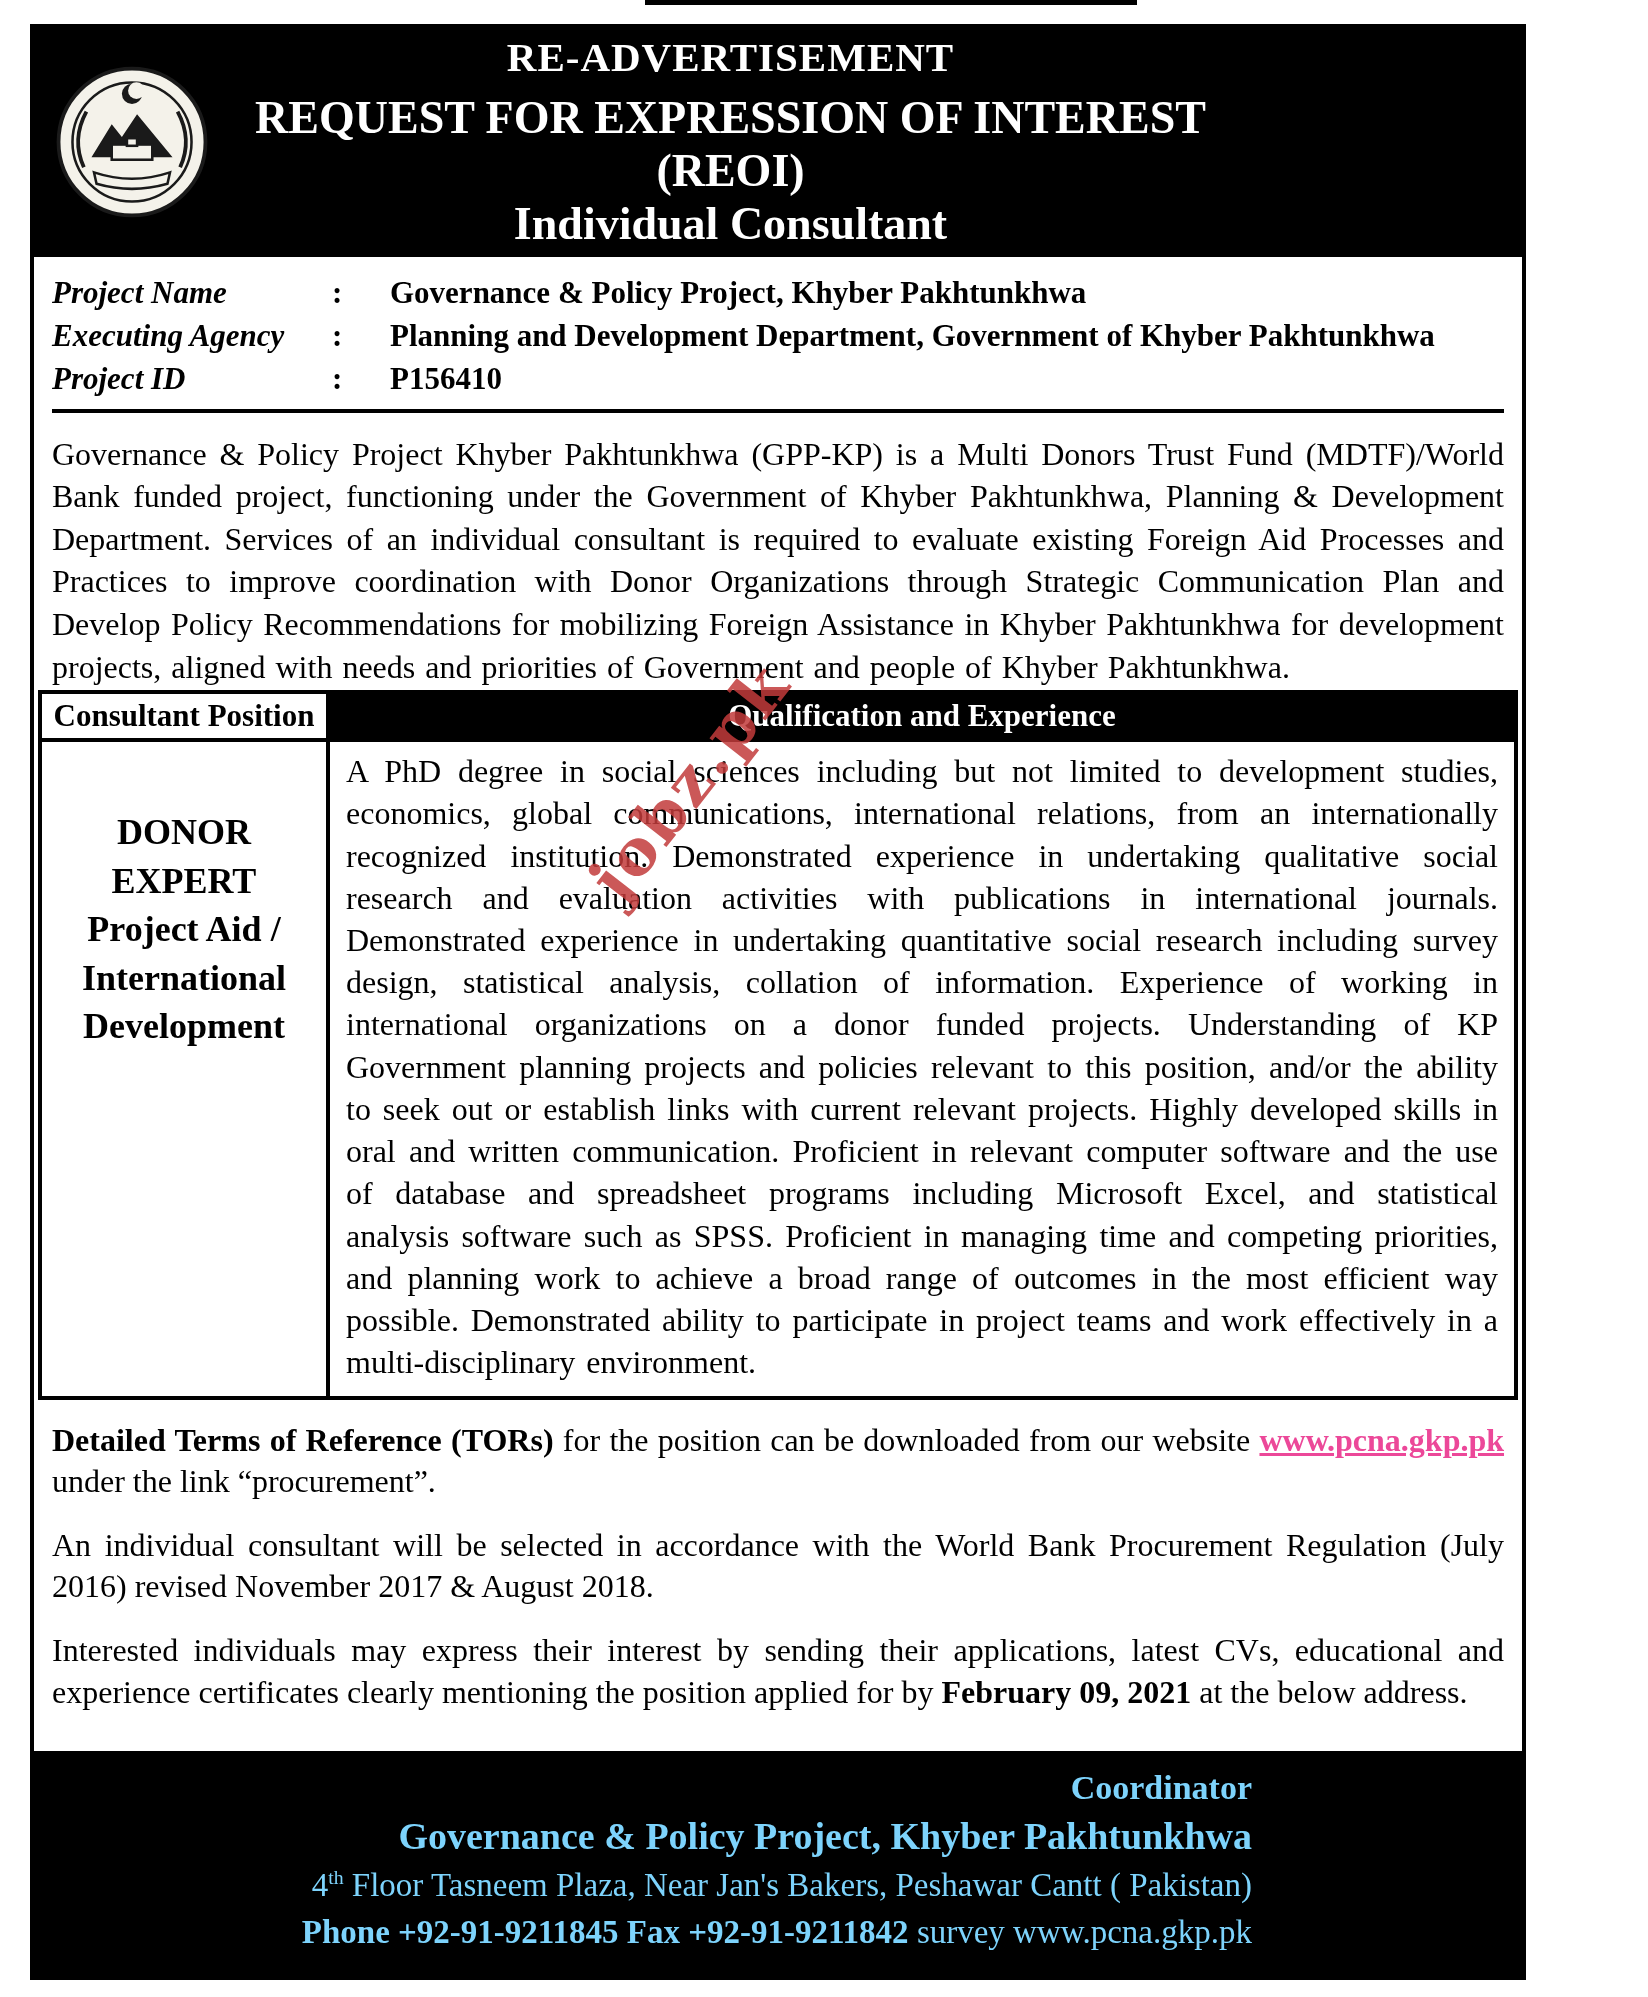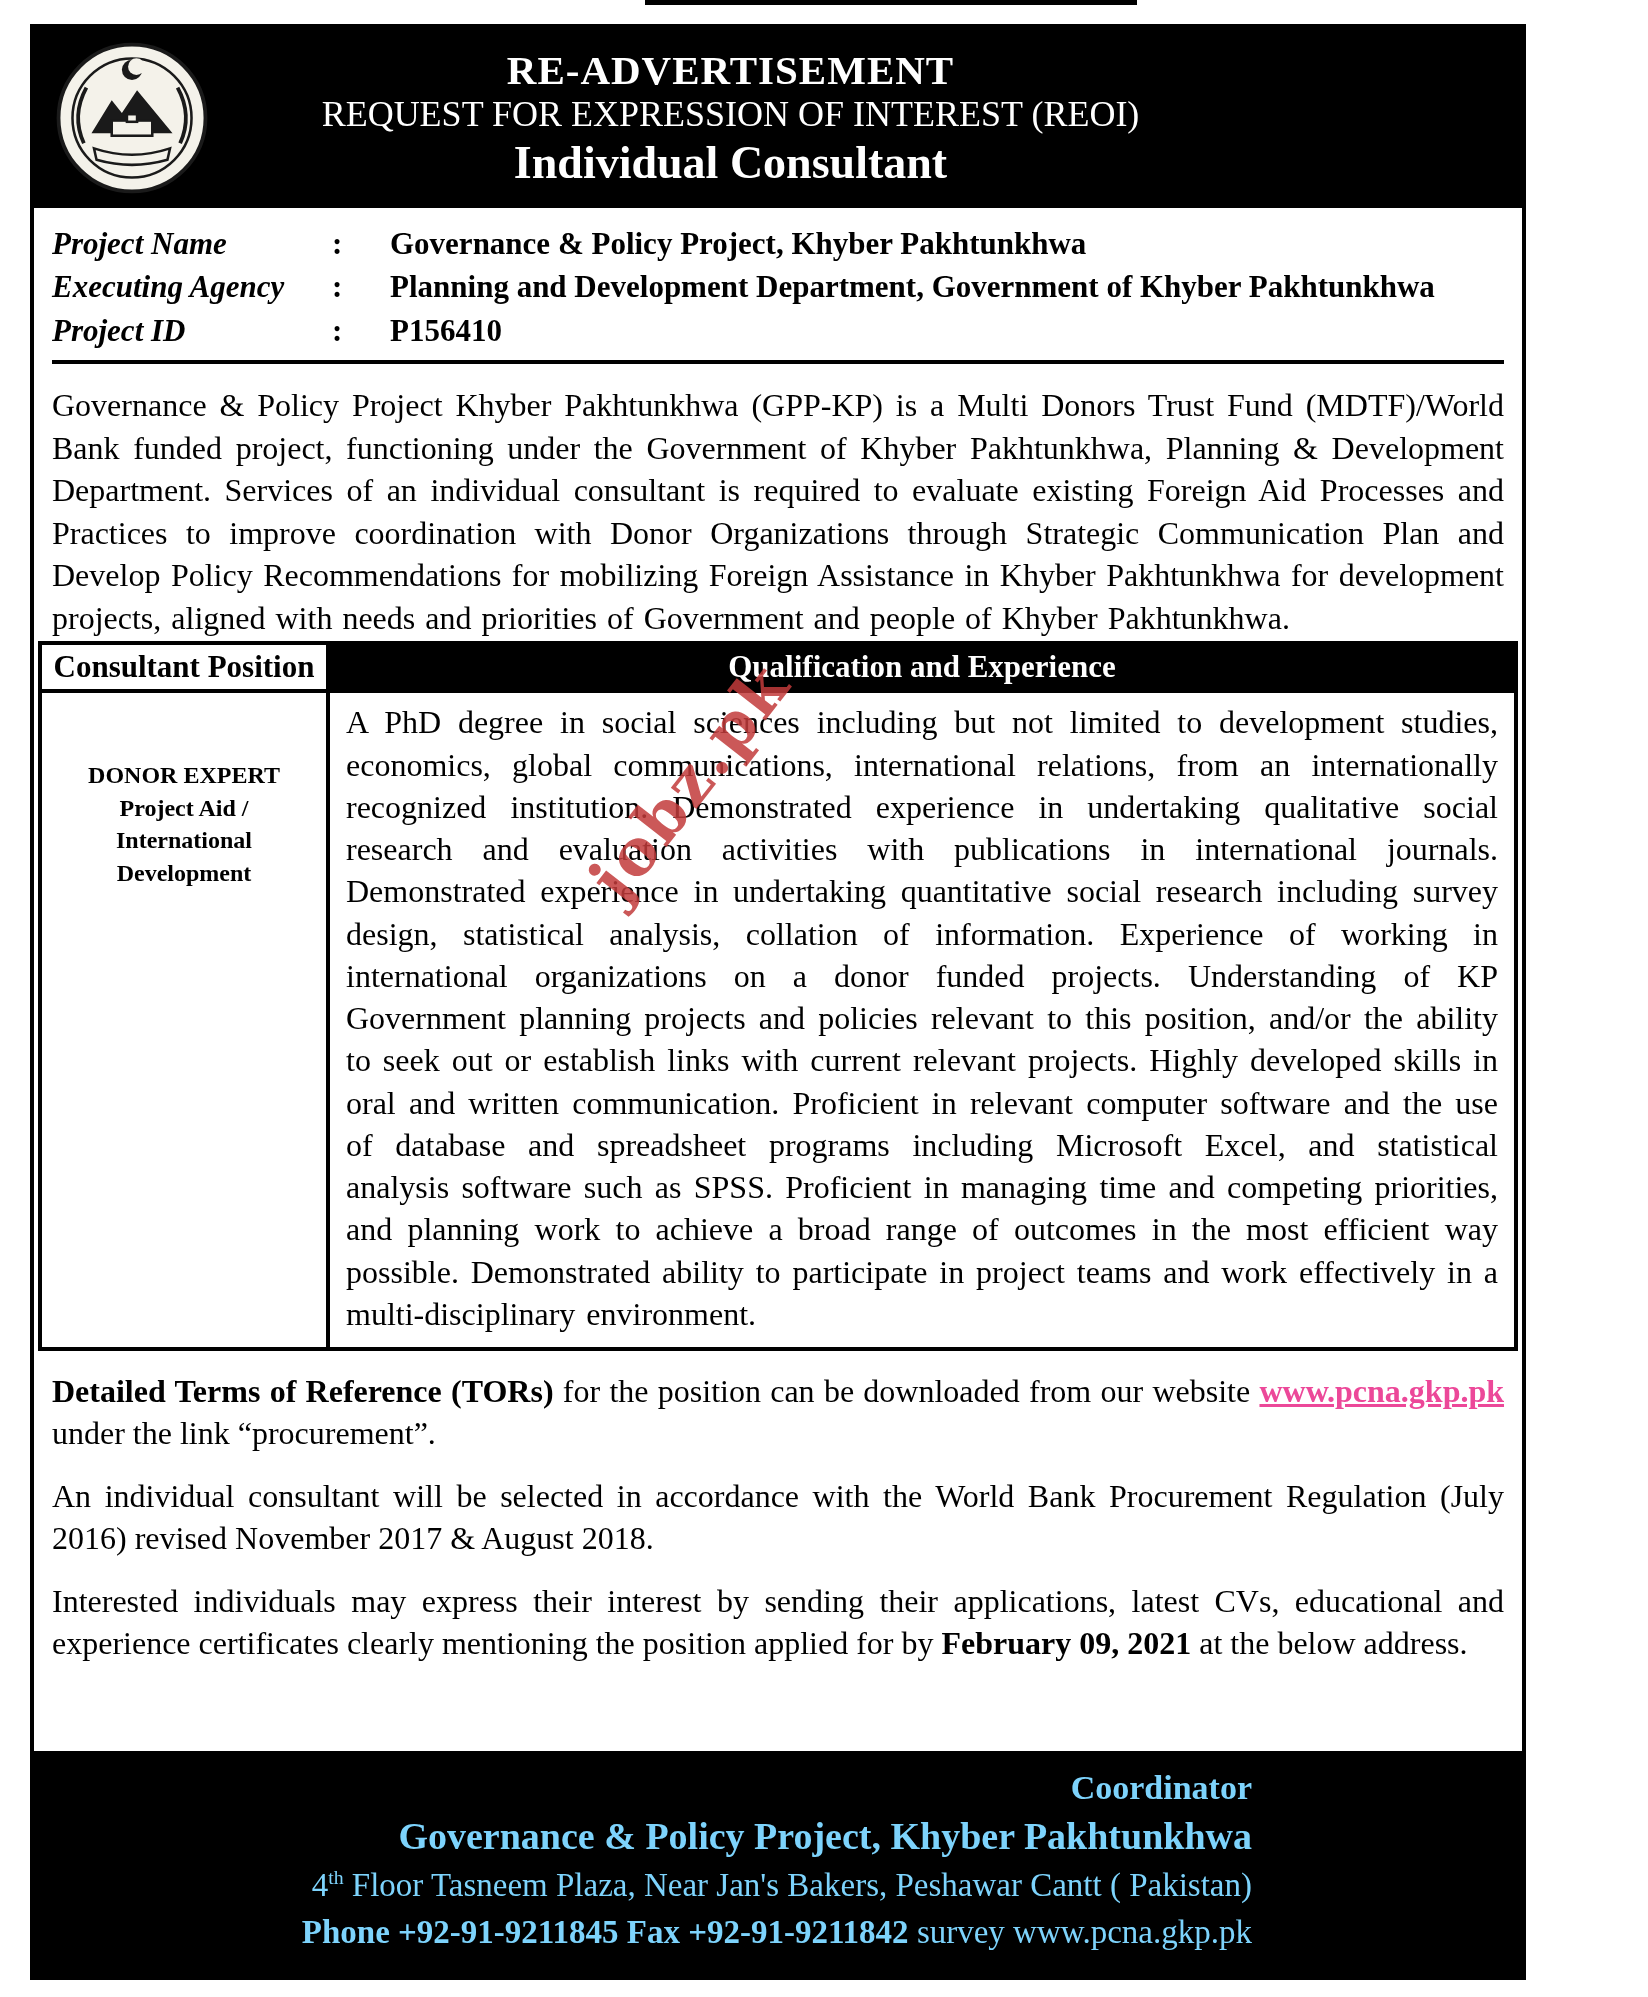--- a/index.html
+++ b/index.html
@@ -51,21 +51,21 @@
     align-items: center;
     flex: 0 0 auto;
   }
   .titles {
     flex: 1;
     text-align: center;
     margin-right: 290px;
     line-height: 1.16;
   }
   .title1 { font-size: 41px; font-weight: bold; letter-spacing: 1px; }
-  .title2 { font-size: 36px; font-weight: normal; }
+  .title2 { font-size: 46px; font-weight: bold; margin-top: 9px; }
   .title3 { font-size: 46px; font-weight: bold; }
   
   .info { padding: 14px 18px 8px 18px; }
   .info-row {
     display: flex;
     font-weight: bold;
     font-size: 31px;
     line-height: 1.4;
   }
   .info-label { width: 280px; flex: 0 0 auto; font-style: italic; }
@@ -107,21 +107,21 @@
     color: #fff;
     font-size: 31px;
     font-weight: bold;
     text-align: center;
     padding: 4px 6px;
   }
   td.pos-c {
     vertical-align: top;
     text-align: center;
     font-weight: bold;
-    font-size: 24px;
+    font-size: 36px;
     padding: 66px 8px 8px 8px;
     line-height: 1.35;
   }
   td.qual-c {
     vertical-align: top;
     font-size: 32px;
     line-height: 1.32;
     text-align: justify;
     padding: 8px 16px 12px 16px;
     word-spacing: 3px;

